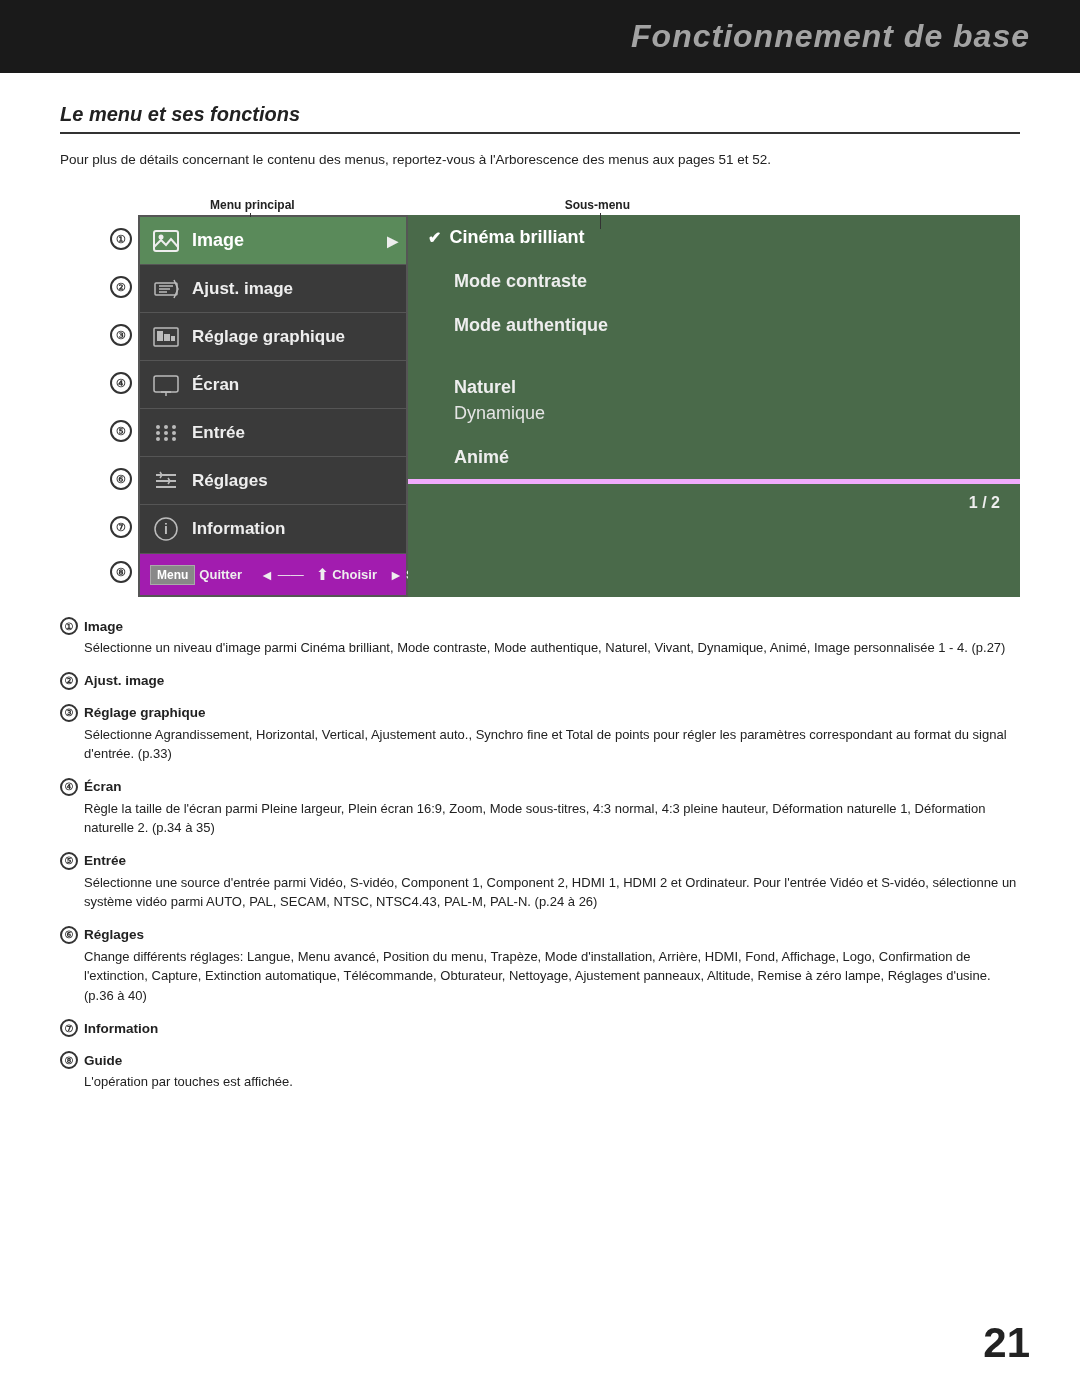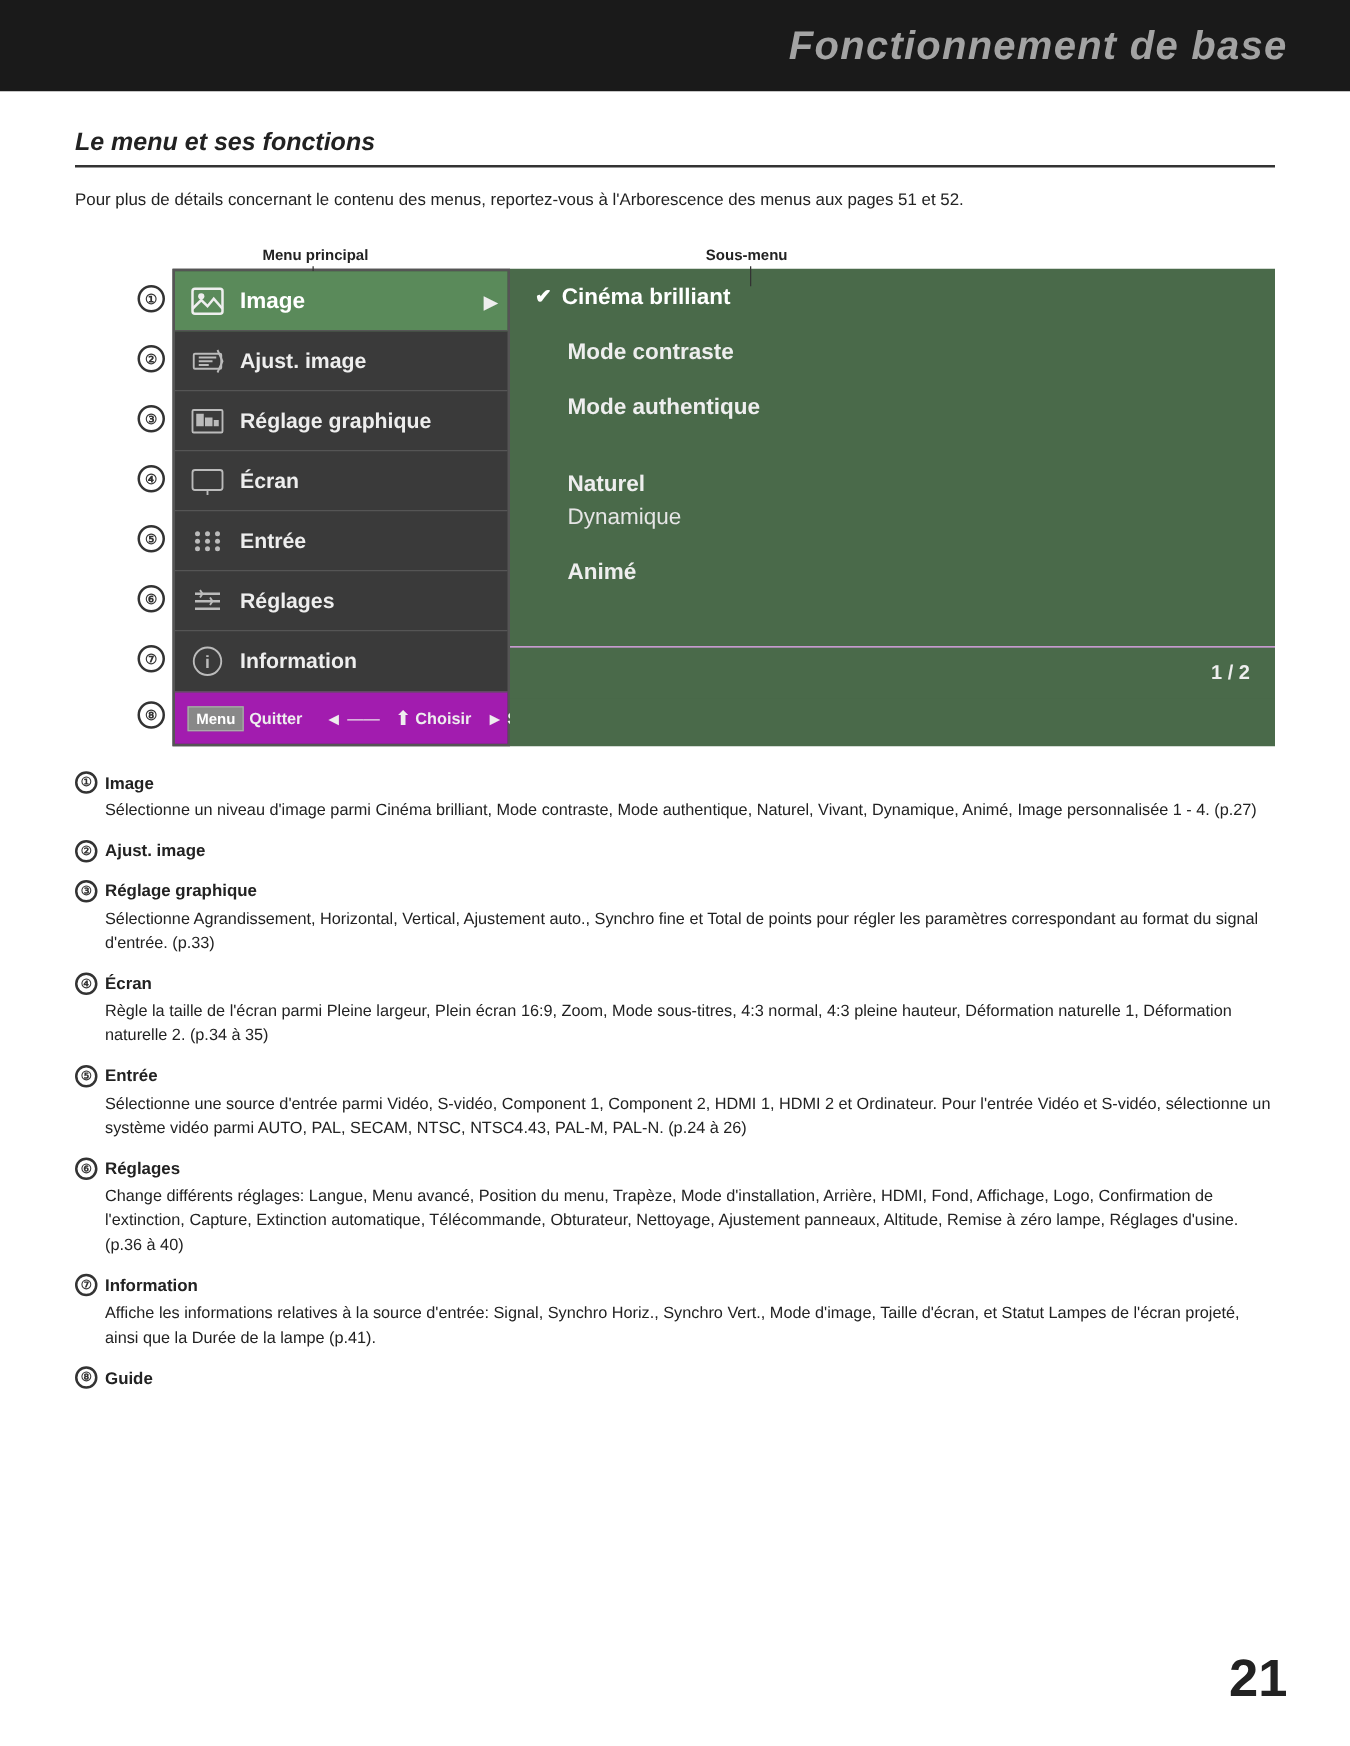--- a/index.html
+++ b/index.html
@@ -390,21 +390,21 @@
         <div class="submenu-item">
           <span style="font-size:18px; font-weight:bold; color:#eee; padding-left:26px;margin-top:36px;">Naturel</span>
         </div>
         <div class="submenu-item">
           <span style="font-size:18px; font-weight:normal; color:#e5e5e5; padding-left:26px;text-align:right;">Dynamique</span>
         </div>
         <div class="submenu-item">
           <span style="font-size:18px; font-weight:bold; color:#eee; padding-left:26px;">Animé</span>
         </div>
 
-        <div style="display:flex; align-items:center; justify-content:flex-end; padding:8px 20px; height:42px; background:#4a6a4a; border-top:1px solid #f0abfc;margin-top:38px;">
+        <div style="display:flex; align-items:center; justify-content:flex-end; padding:8px 20px; height:42px; background:#4a6a4a; border-top:5px solid #f0abfc;">
           <span style="color:#eee; font-size:16px; font-weight:bold;">1 / 2</span>
         </div>
       </div>
 
     </div>
   </div>
 
   <div class="descriptions">
 
     <div class="desc-item">
@@ -452,27 +452,27 @@
         <strong>Réglages</strong>
       </div>
       <div class="desc-text">Change différents réglages: Langue, Menu avancé, Position du menu, Trapèze, Mode d'installation, Arrière, HDMI, Fond, Affichage, Logo, Confirmation de l'extinction, Capture, Extinction automatique, Télécommande, Obturateur, Nettoyage, Ajustement panneaux, Altitude, Remise à zéro lampe, Réglages d'usine. (p.36 à 40)</div>
     </div>
 
     <div class="desc-item">
       <div class="desc-title">
         <div class="desc-circle">⑦</div>
         <strong>Information</strong>
       </div>
-      <div class="desc-text">Affiche les informations relatives à la source d'entrée: Signal, Synchro Horiz., Synchro Vert., Mode d'image, Taille d'écran, et Statut Lampes de l'écran projeté, ainsi que la Durée de la lampe (p.41).</div>
     </div>
 
     <div class="desc-item">
       <div class="desc-title">
         <div class="desc-circle">⑧</div>
         <strong>Guide</strong>
       </div>
+      <div class="desc-text">L'opération par touches est affichée.</div>
     </div>
 
   </div>
 
 </div>
 
 <div class="page-number">21</div>
 
 </body></html>

